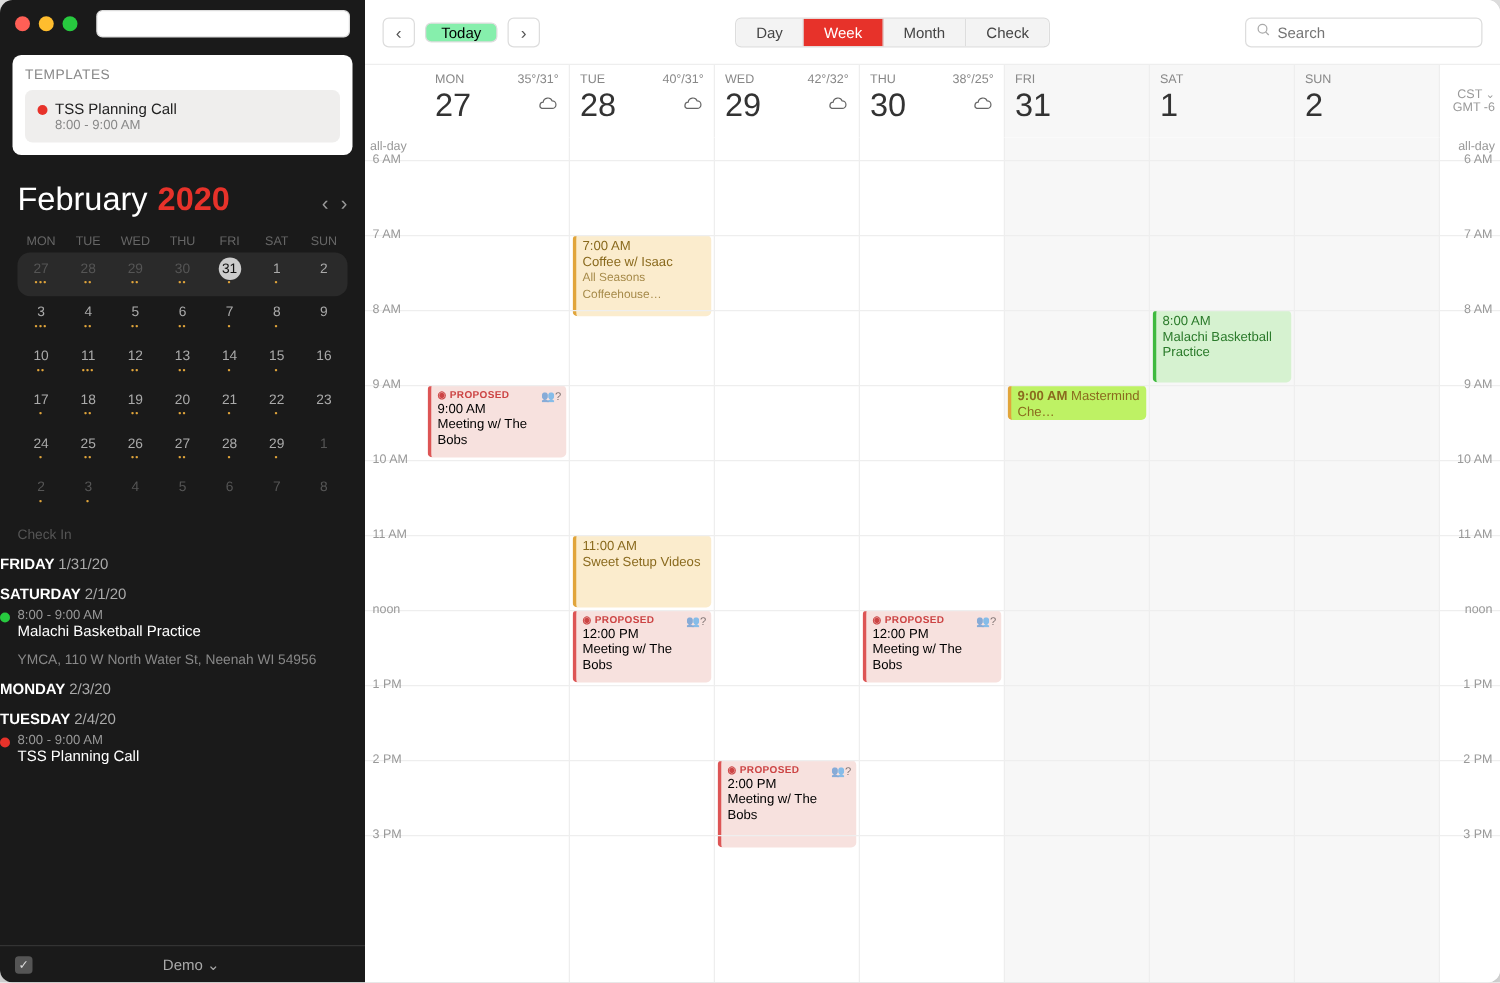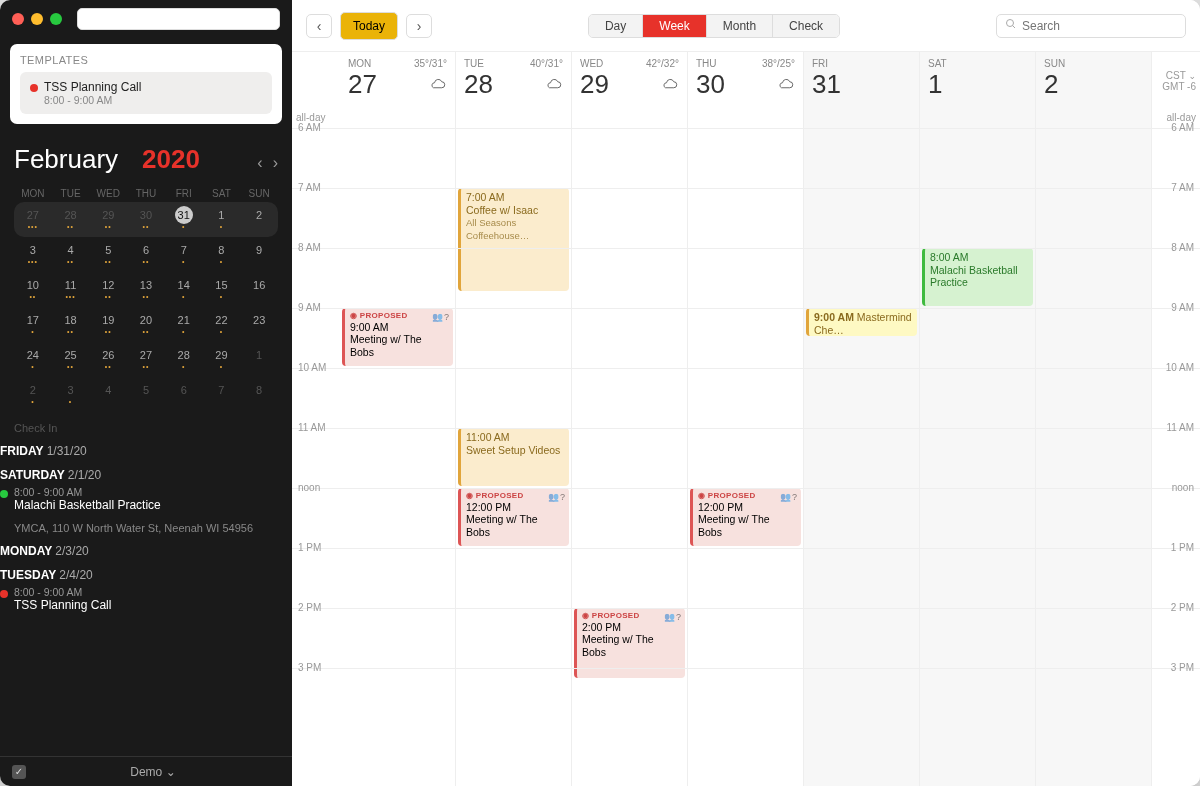--- a/index.html
+++ b/index.html
@@ -11,21 +11,21 @@
 .dot.r{background:#ff5f56}.dot.y{background:#ffbd2e}.dot.g{background:#27c93f}
 .title-search { flex: 1; height: 22px; background: #fff; border-radius: 5px; margin-left: 8px; border: 1px solid #ddd; }
 .templates { background: #fff; color: #333; margin: 6px 10px 10px 10px; border-radius: 7px; padding: 10px; }
 .tpl-head { font-size: 11px; color: #888; letter-spacing: .4px; margin-bottom: 6px; }
 .tpl-item { background: #efeeed; border-radius: 6px; padding: 8px 10px; margin-bottom: 6px; font-size: 12px; position: relative; cursor: pointer; }
 .tpl-item:last-child { margin-bottom: 0; }
 .tpl-dot { width: 8px; height: 8px; border-radius: 50%; display: inline-block; margin-right: 6px; vertical-align: middle; }
 .tpl-title { color: #222; font-weight: 500; }
 .tpl-sub { font-size: 10.5px; color: #888; margin-left: 14px; }
 .month-block { padding: 10px 14px 4px 14px; }
-.month-head { display: flex; align-items: baseline; gap: 24px; }
+.month-head { display: flex; align-items: baseline; gap: 8px; }
 .month-name { font-size: 26px; font-weight: 300; color: #fff; }
 .month-year { font-size: 26px; font-weight: 700; color: #e7322a; }
 .month-nav { margin-left: auto; display: flex; gap: 10px; color: #999; font-size: 16px; }
 .month-nav span { cursor: pointer; }
 .mini-cal { margin-top: 10px; }
 .mc-row { display: grid; grid-template-columns: repeat(7,1fr); text-align: center; }
 .mc-dow { font-size: 10px; color: #666; padding: 3px 0; }
 .mc-day { font-size: 11px; color: #aaa; padding: 4px 0 8px 0; cursor: pointer; position: relative; }
 .mc-day.dim { color: #555; }
 .mc-day .dd { display: inline-block; width: 18px; height: 18px; line-height: 18px; border-radius: 50%; }
@@ -38,21 +38,21 @@
 .ag-dot { width: 8px; height: 8px; border-radius: 50%; position: absolute; left: 0; top: 4px; }
 .ag-time { font-size: 10.5px; color: #999; }
 .ag-title { color: #fff; font-size: 12px; font-weight: 500; }
 .ag-loc { font-size: 11px; color: #888; margin-top: 10px; }
 .sb-footer { height: 30px; display: flex; align-items: center; padding: 0 12px; font-size: 12px; color: #aaa; border-top: 1px solid #333;}
 .sb-footer .chk { width: 14px; height: 14px; background: #555; border-radius: 3px; display: flex; align-items: center; justify-content: center; color: #ddd; font-size: 10px; }
 .sb-footer .demo { margin: 0 auto; cursor: pointer;}
 .main-area { flex: 1; background: #fff; display: flex; flex-direction: column; }
 .toolbar { height: 52px; display: flex; align-items: center; padding: 0 14px; border-bottom: 1px solid #eee; gap: 8px; }
 .nav-btn { width: 26px; height: 24px; background: #fff; border: 1px solid #ddd; border-radius: 5px; display: flex; align-items: center; justify-content: center; color: #555; cursor: pointer; font-size: 14px; }
-.today-btn { height: 28px; padding: 0 12px; background: #eab308; border: 1px solid #ddd; border-radius: 5px; font-size: 12px; cursor: pointer; display: flex; align-items: center; }
+.today-btn { height: 16px; padding: 0 12px; background: #86efac; border: 1px solid #ddd; border-radius: 5px; font-size: 12px; cursor: pointer; display: flex; align-items: center; }
 .view-seg { margin: 0 auto; display: flex; border: 1px solid #ddd; border-radius: 5px; overflow: hidden; height: 24px; }
 .seg-btn { padding: 0 16px; font-size: 12px; display: flex; align-items: center; cursor: pointer; background: #f3f3f3; color: #444; border-right: 1px solid #ddd; }
 .seg-btn:last-child{border-right:none}
 .seg-btn.active { background: #e7322a; color: #fff; }
 .search-wrap { width: 190px; height: 24px; border: 1px solid #ddd; border-radius: 5px; display: flex; align-items: center; padding: 0 8px; color: #999; font-size: 12px; gap: 5px; }
 .search-wrap input { border: none; outline: none; flex: 1; font-size: 12px; background: transparent; color: #444; }
 .week-grid { flex: 1; display: grid; grid-template-columns: 48px repeat(7, 1fr) 48px; grid-template-rows: 58px 1fr; position: relative; overflow:hidden;}
 .day-head { border-right: 1px solid #eee; padding: 6px 8px; display: flex; flex-direction: column; justify-content: flex-start; }
 .day-head.weekend { background: #f7f7f7; }
 .dh-top { display: flex; align-items: center; justify-content: space-between; font-size: 10px; color: #888; }
@@ -307,21 +307,21 @@
             <div style="grid-column: 1; position: relative;"></div>
             <div class="daycol" style="grid-column: 2; position: relative;">
               <div class="ev" style="top: 198px; height: 58px; background: rgb(247, 225, 222); border-left-color: rgb(221, 85, 85);">
                 <span class="badge">◉ PROPOSED</span>
                 <span class="t">9:00 AM</span>
                 <span class="e">Meeting w/ The Bobs</span>
                 <span class="people">👥?</span>
               </div>
             </div>
             <div class="daycol" style="grid-column: 3; position: relative;">
-              <div class="ev" style="top: 78px; height: 103px; background: rgb(251, 236, 205); border-left-color: rgb(225, 165, 59); color: rgb(138, 106, 30);"><span class="t">7:00 AM</span><span class="e">Coffee w/ Isaac</span><span class="loc">All Seasons Coffeehouse…</span></div>
+              <div class="ev" style="top: 78px; height: 65px; background: rgb(251, 236, 205); border-left-color: rgb(225, 165, 59); color: rgb(138, 106, 30);"><span class="t">7:00 AM</span><span class="e">Coffee w/ Isaac</span><span class="loc">All Seasons Coffeehouse…</span></div>
               <div class="ev" style="top: 318px; height: 58px; background: rgb(251, 236, 205); border-left-color: rgb(225, 165, 59); color: rgb(138, 106, 30);">
                 <span class="t">11:00 AM</span>
                 <span class="e">Sweet Setup Videos</span>
               </div>
               <div class="ev" style="top: 378px; height: 58px; background: rgb(247, 225, 222); border-left-color: rgb(221, 85, 85);">
                 <span class="badge">◉ PROPOSED</span>
                 <span class="t">12:00 PM</span>
                 <span class="e">Meeting w/ The Bobs</span>
                 <span class="people">👥?</span>
               </div>
@@ -336,21 +336,21 @@
             </div>
             <div class="daycol" style="grid-column: 5; position: relative;">
               <div class="ev" style="top: 378px; height: 58px; background: rgb(247, 225, 222); border-left-color: rgb(221, 85, 85);">
                 <span class="badge">◉ PROPOSED</span>
                 <span class="t">12:00 PM</span>
                 <span class="e">Meeting w/ The Bobs</span>
                 <span class="people">👥?</span>
               </div>
             </div>
             <div class="daycol weekend" style="grid-column: 6; position: relative;">
-              <div class="ev" style="top: 198px; height: 28px; background: #fef9c3; border-left-color: rgb(225, 165, 59); color: rgb(138, 106, 30);">
+              <div class="ev" style="top: 198px; height: 28px; background: #bef264; border-left-color: rgb(225, 165, 59); color: rgb(138, 106, 30);">
                 <span class="e"><b>9:00 AM</b> Mastermind Che…</span>
               </div>
             </div>
             <div class="daycol weekend" style="grid-column: 7; position: relative;">
               <div class="ev" style="top: 138px; height: 58px; background: rgb(214, 242, 208); border-left-color: rgb(63, 186, 63); color: rgb(42, 122, 42);">
                 <span class="t">8:00 AM</span>
                 <span class="e">Malachi Basketball Practice</span>
               </div>
             </div>
             <div class="daycol weekend" style="grid-column: 8; position: relative;"></div>

